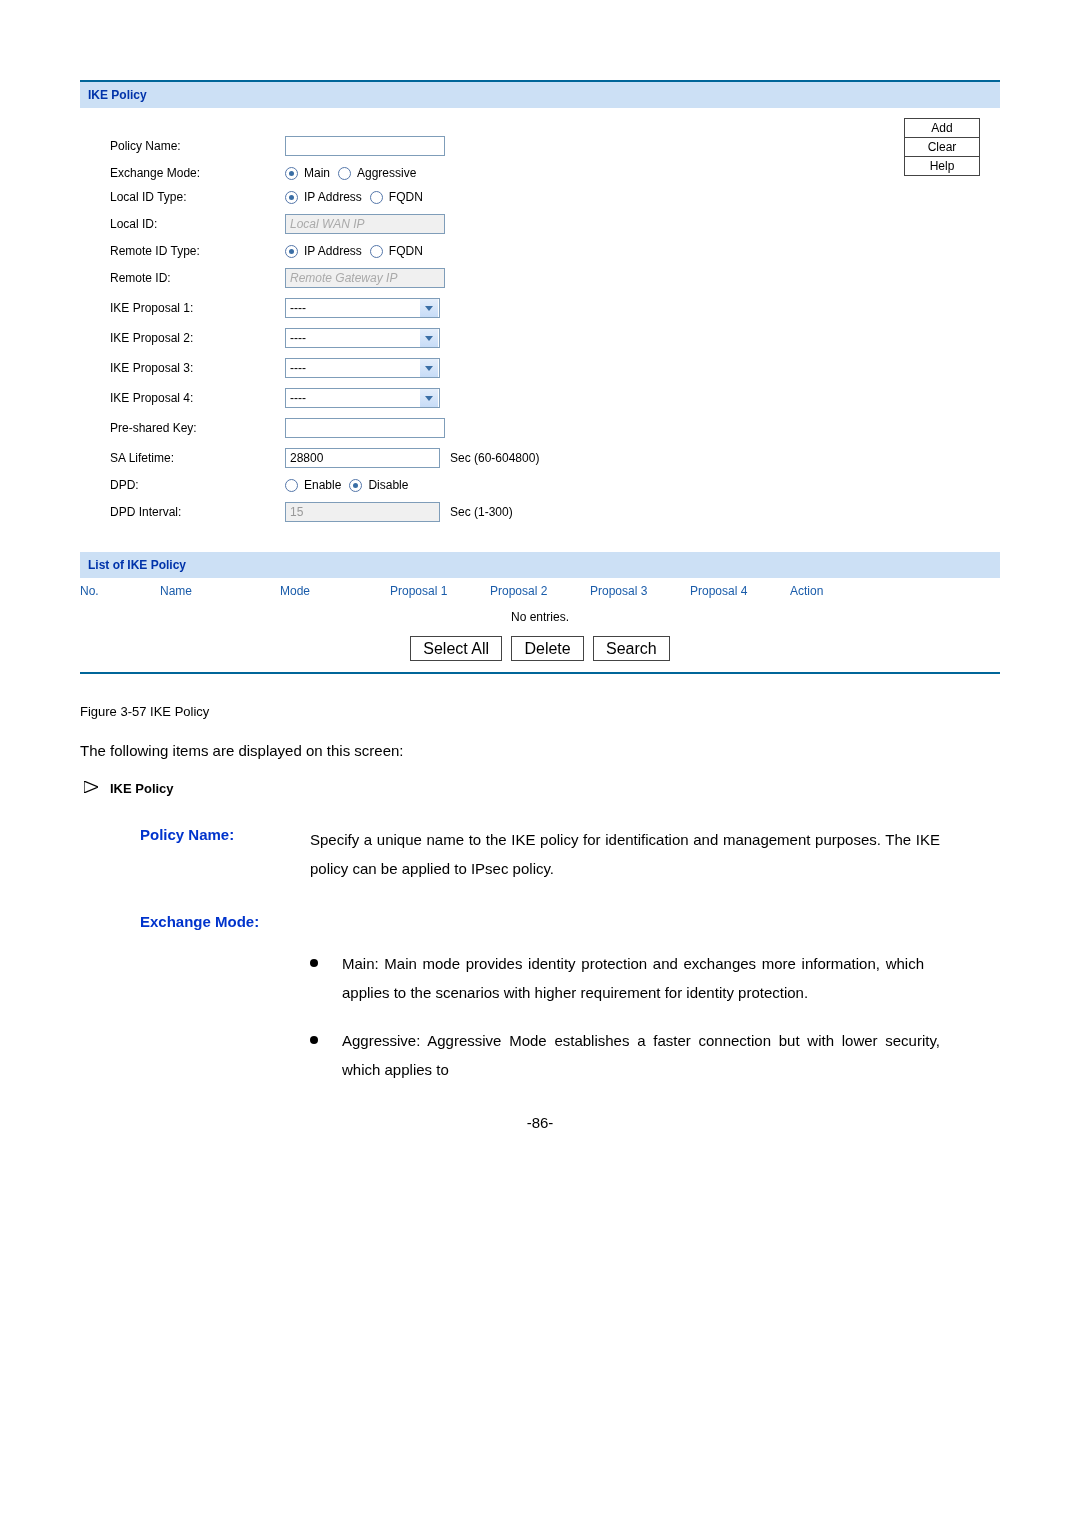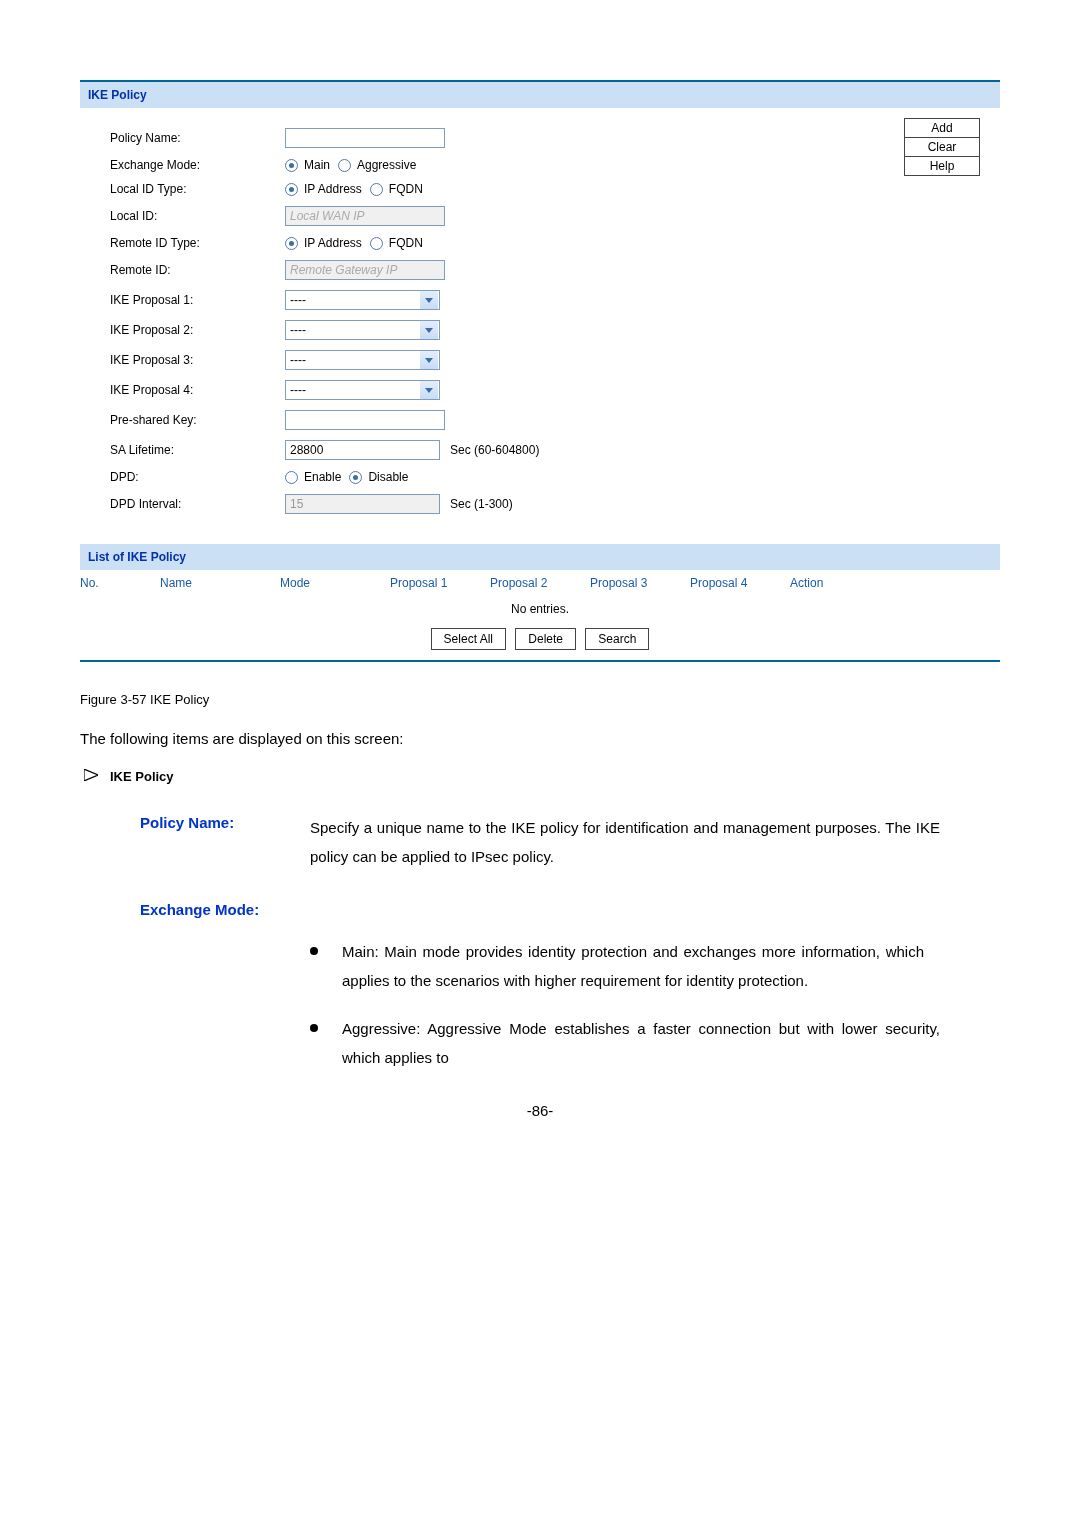--- a/index.html
+++ b/index.html
@@ -23,21 +23,21 @@
     font-size: 12px;
   }
   .section-header {
     background: #cce0f5;
     color: #0033aa;
     font-weight: bold;
     padding: 6px 8px;
     font-size: 12px;
   }
   .form-body {
-    padding: 10px 20px 20px 20px;
+    padding: 18px 20px 20px 20px;
     position: relative;
   }
   .form-row {
     display: flex;
     align-items: center;
     margin: 10px 0;
   }
   .form-label {
     width: 175px;
     padding-left: 10px;
@@ -123,21 +123,21 @@
     padding: 2px 0;
     width: 74px;
     text-align: center;
     margin-bottom: -1px;
     font-family: Verdana, sans-serif;
     cursor: pointer;
   }
   .btn-alone {
     border: 1px solid #444;
     background: #fff;
-    font-size: 12px;
+    font-size: 16px;
     padding: 3px 12px;
     margin: 0 3px;
     font-family: Verdana, sans-serif;
     cursor: pointer;
   }
   .table-header {
     display: flex;
     padding: 6px 0;
   }
   .th {

